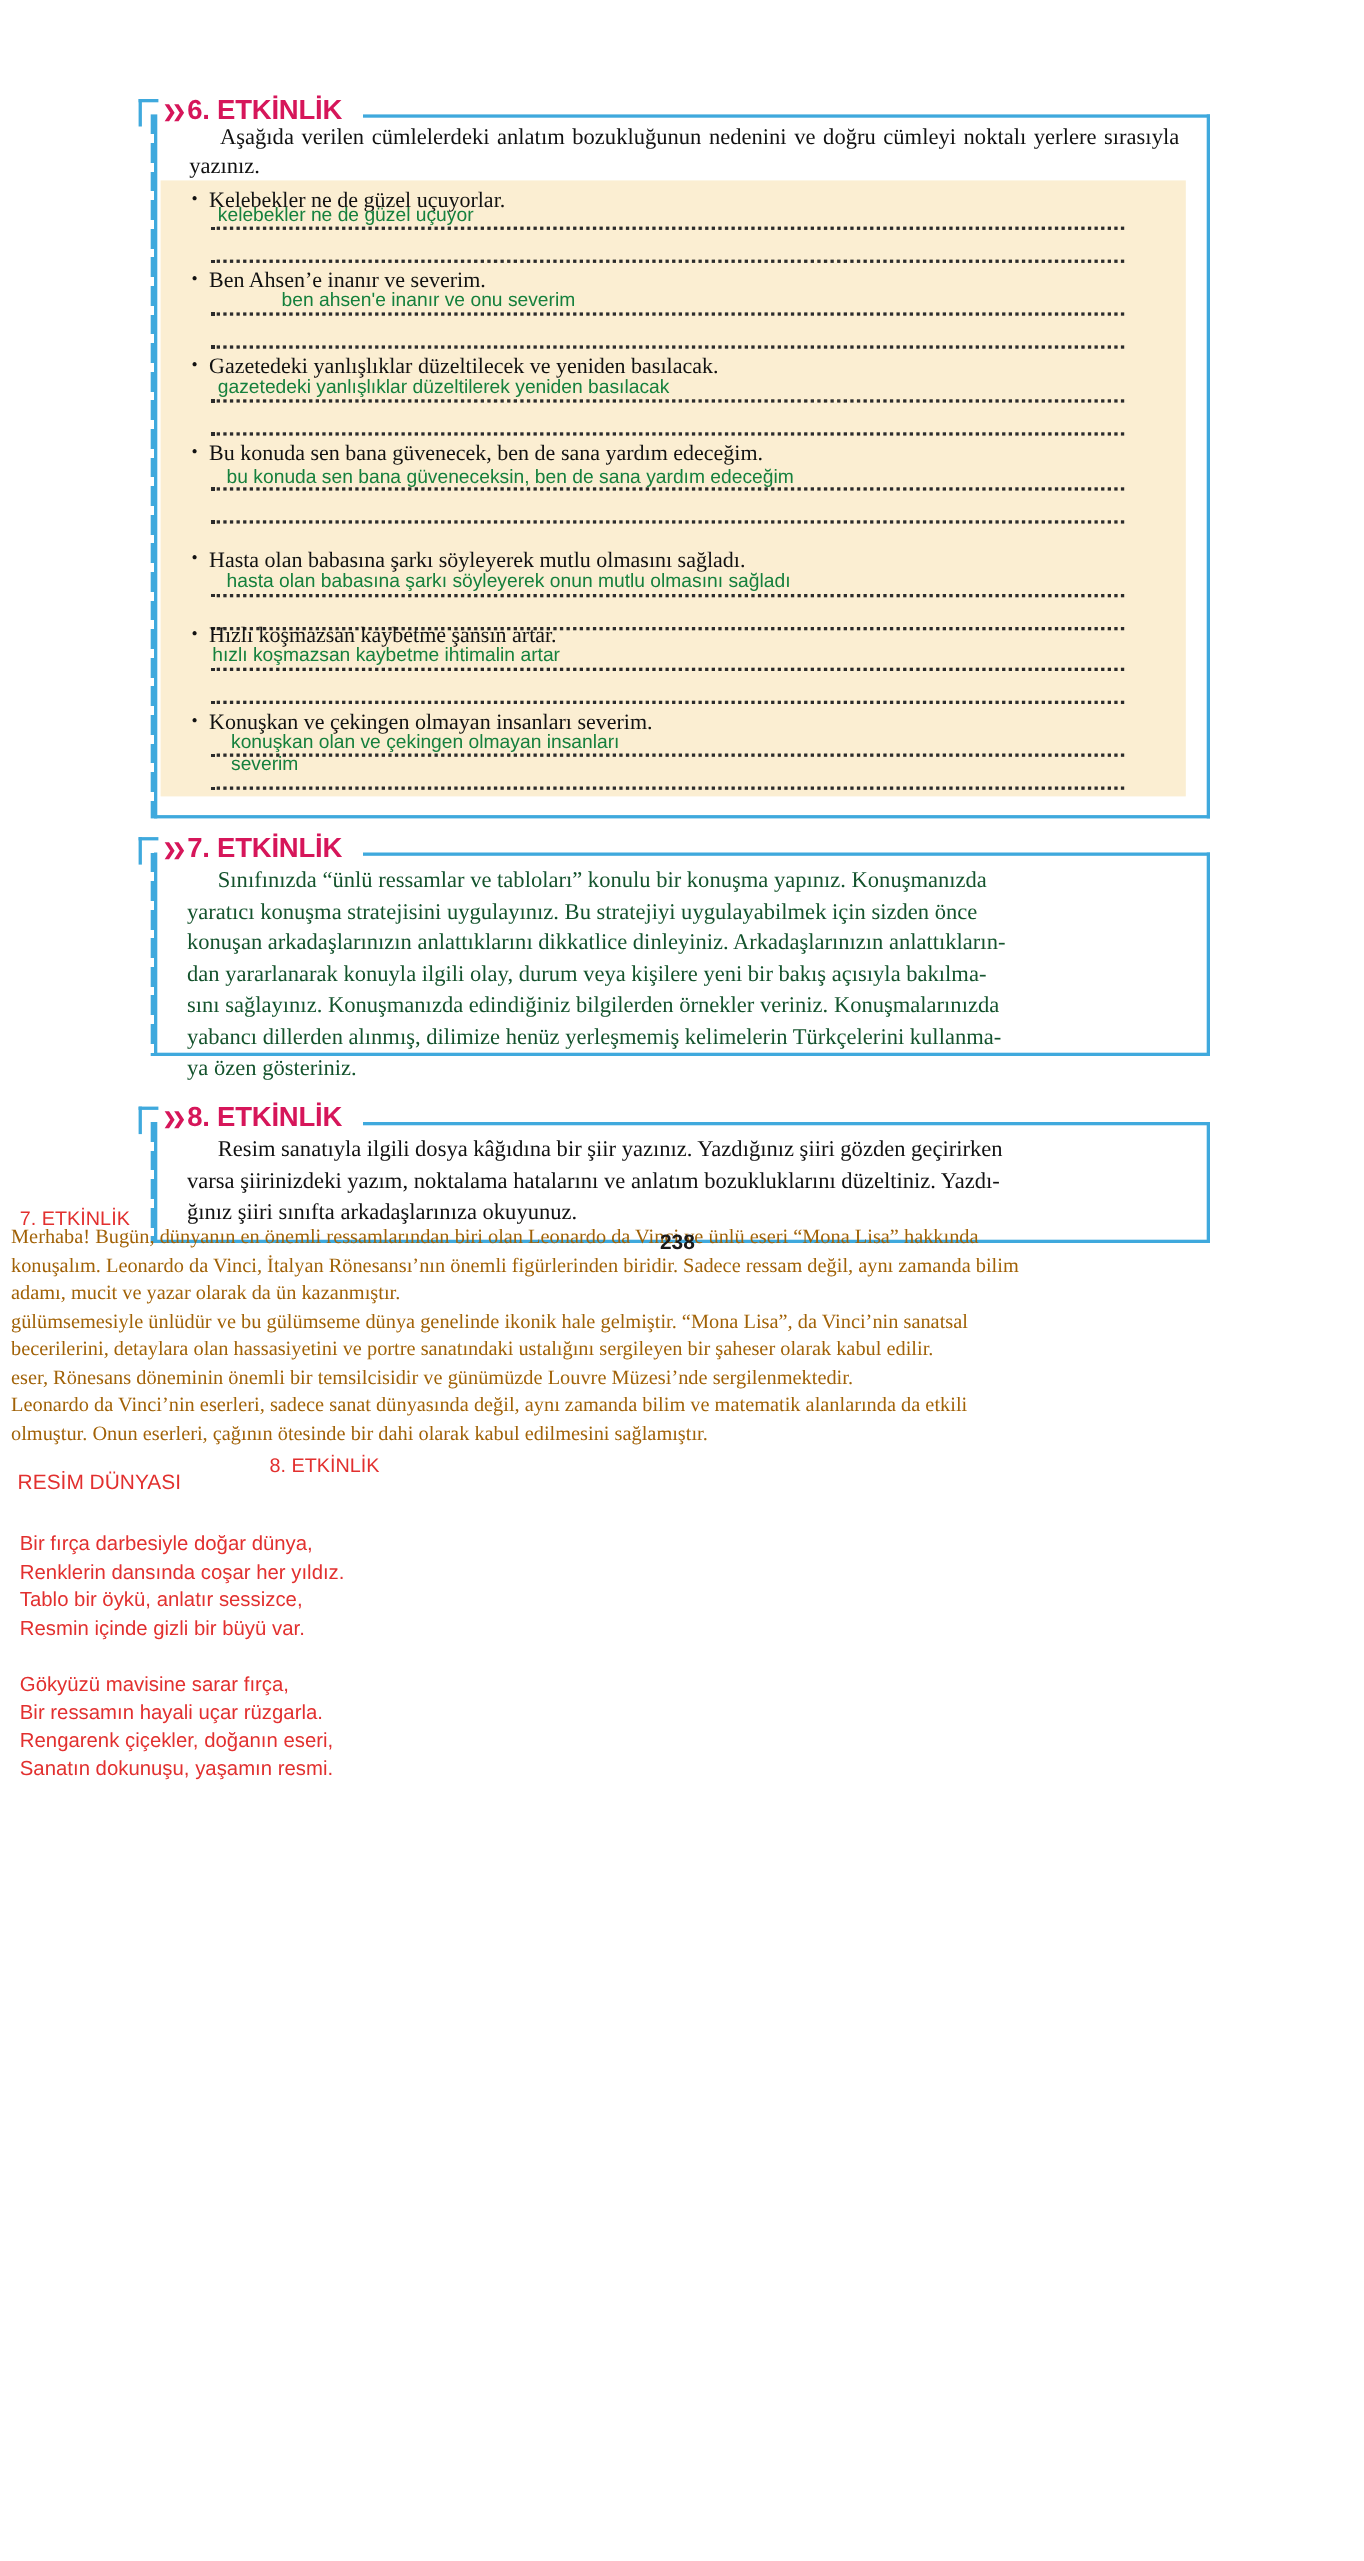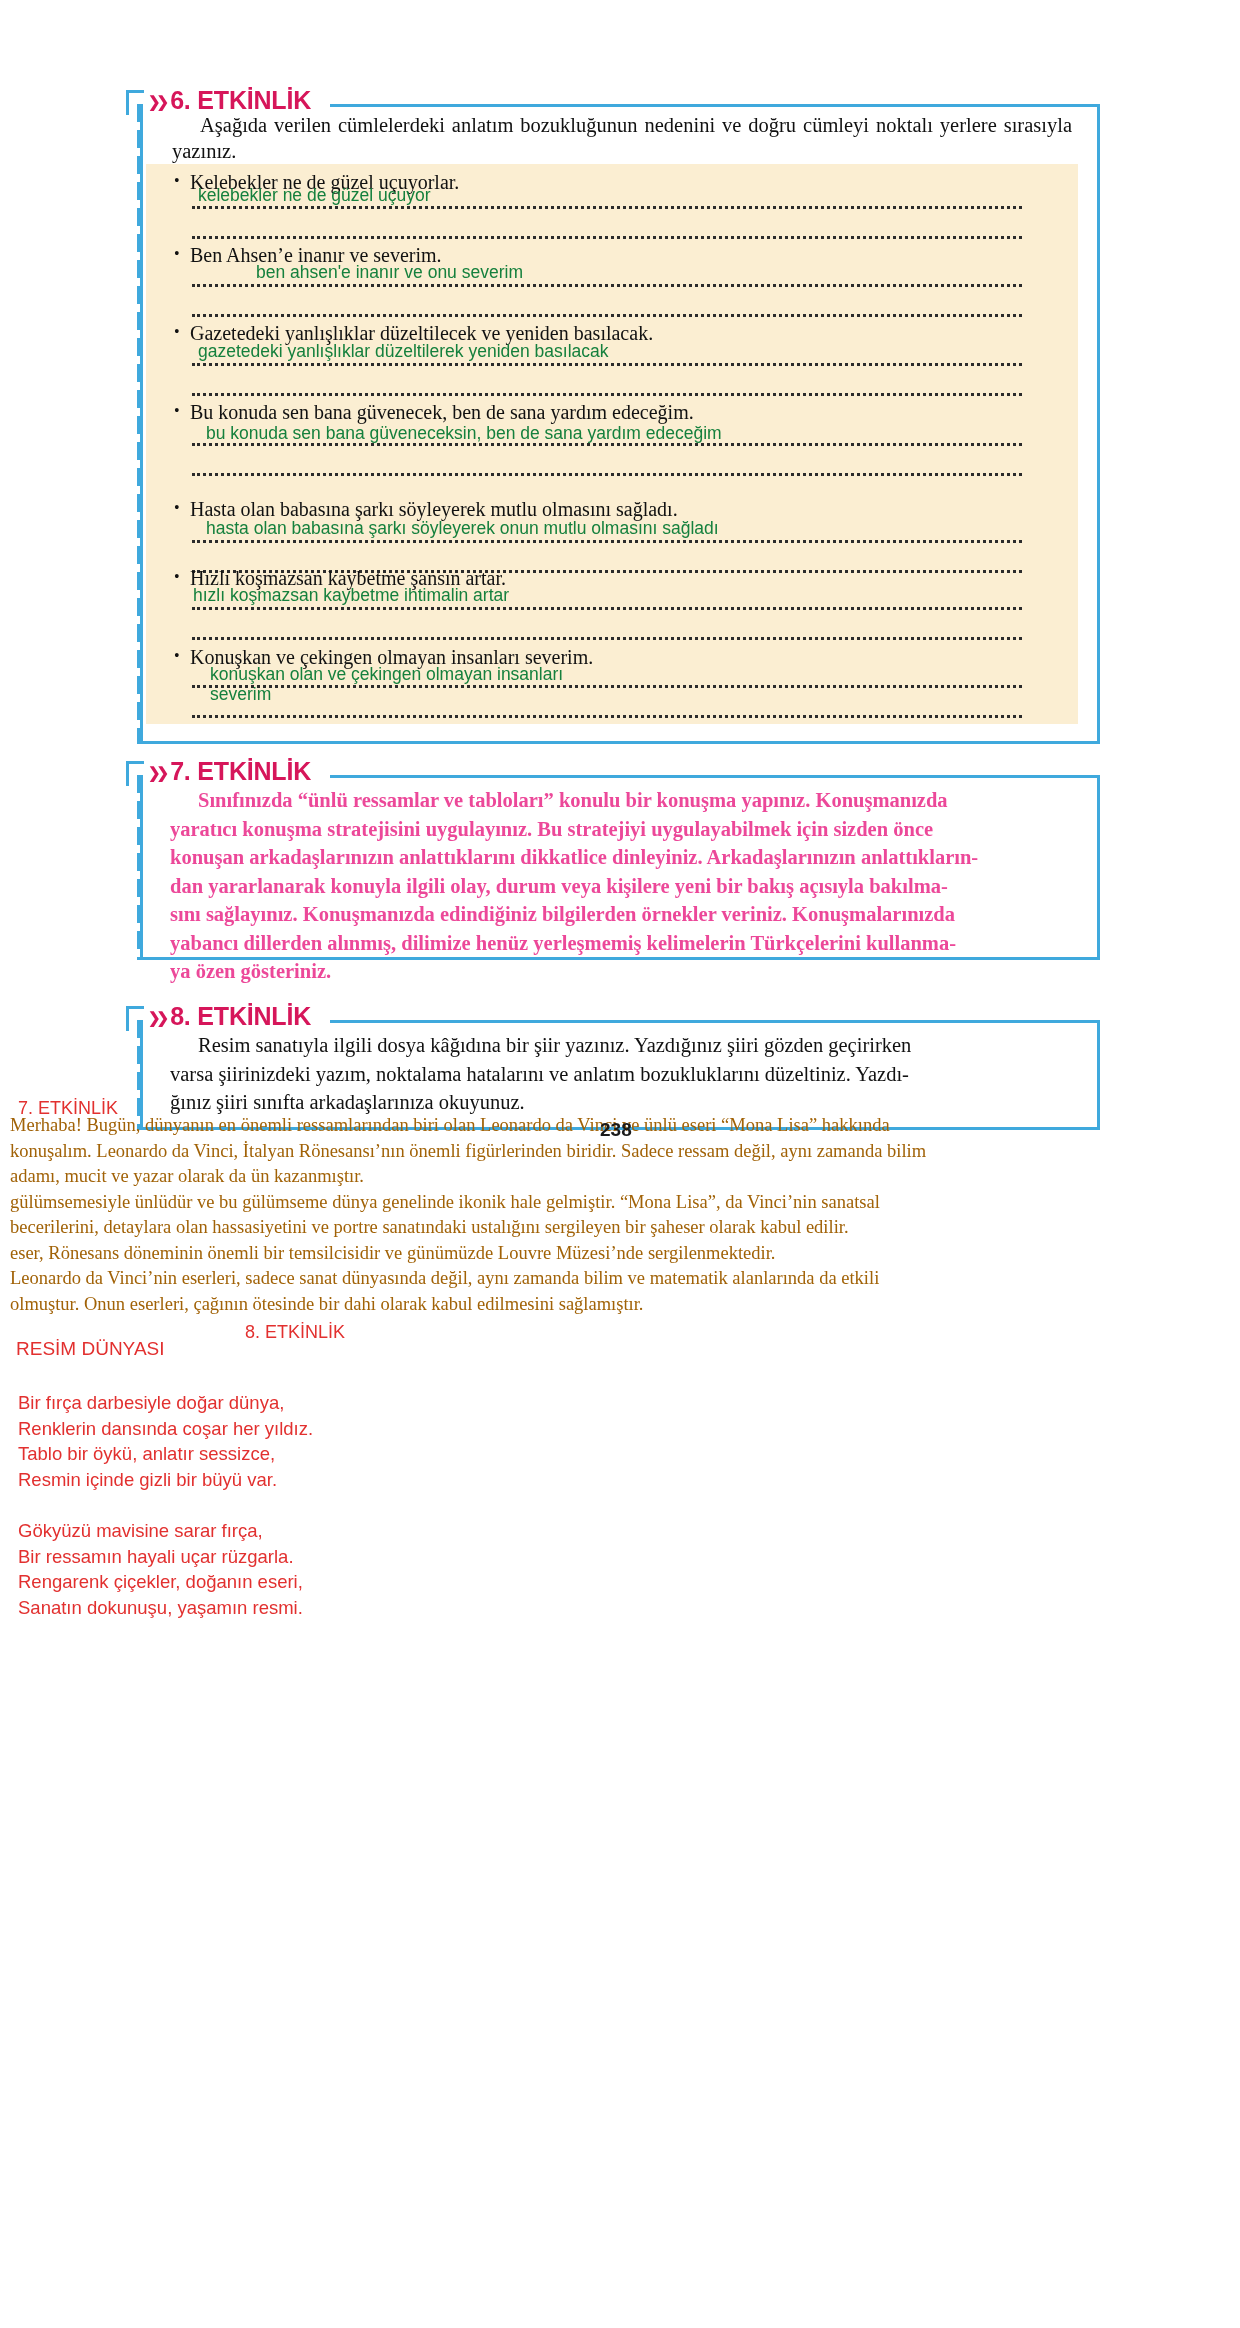--- a/index.html
+++ b/index.html
@@ -217,21 +217,21 @@
     <div class="frame-left-dash"></div>
     <div class="frame-top-right" style="left:190px;"></div>
     <div class="corner"></div>
     <div class="corner-dot" style="left:12px;top:-14px;"></div>
   </div>
 
   <div class="act-title" style="left:144px;top:757px;">
     <span class="arrows">❯❯</span><span>7. ETKİNLİK</span>
   </div>
 
-  <div style="position:absolute;left:170px;top:786px;width:904px;font-size:20.5px;line-height:28.5px;color:#ec4899;font-weight:bold;">
+  <div style="position:absolute;left:170px;top:786px;width:904px;font-size:20.5px;line-height:28.5px;color:#14532d;">
     <div style="text-indent:28px;">Sınıfınızda “ünlü ressamlar ve tabloları” konulu bir konuşma yapınız. Konuşmanızda</div>
     <div>yaratıcı konuşma stratejisini uygulayınız. Bu stratejiyi uygulayabilmek için sizden önce</div>
     <div>konuşan arkadaşlarınızın anlattıklarını dikkatlice dinleyiniz. Arkadaşlarınızın anlattıkların-</div>
     <div>dan yararlanarak konuyla ilgili olay, durum veya kişilere yeni bir bakış açısıyla bakılma-</div>
     <div>sını sağlayınız. Konuşmanızda edindiğiniz bilgilerden örnekler veriniz. Konuşmalarınızda</div>
     <div>yabancı dillerden alınmış, dilimize henüz yerleşmemiş kelimelerin Türkçelerini kullanma-</div>
     <div>ya özen gösteriniz.</div>
   </div>
 
   <div class="activity" style="left:140px;top:1020px;width:960px;height:110px;">

